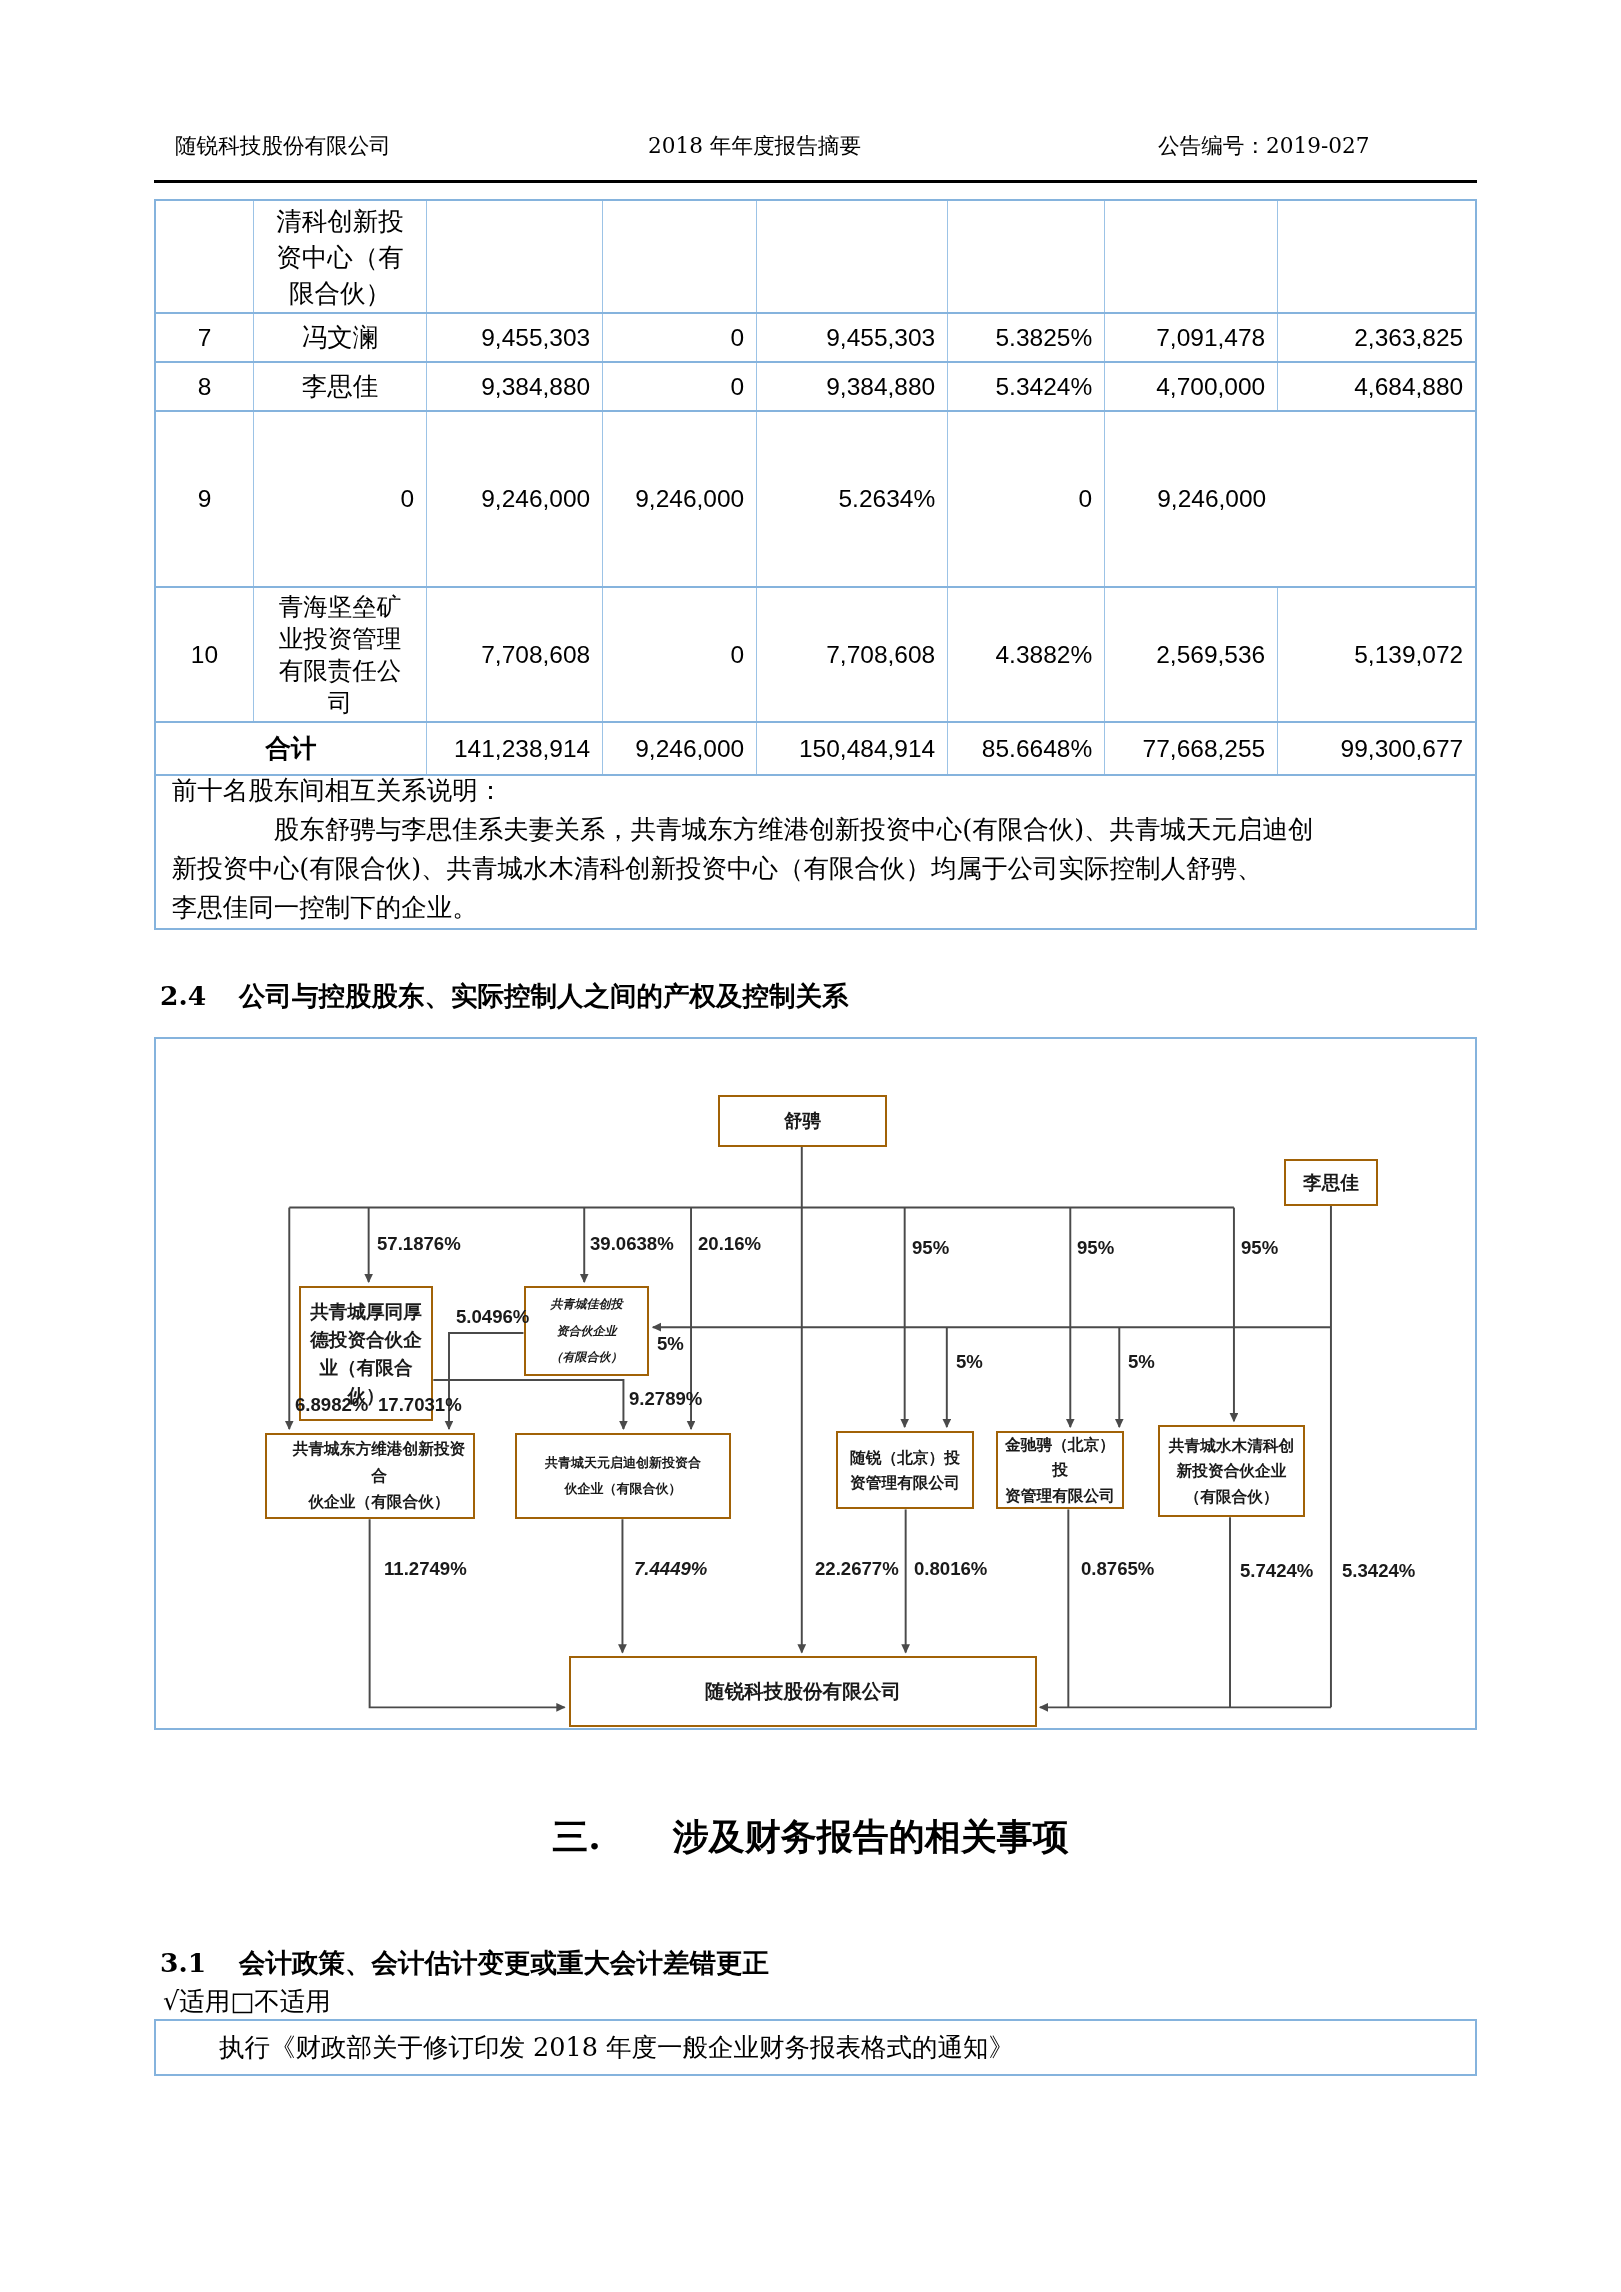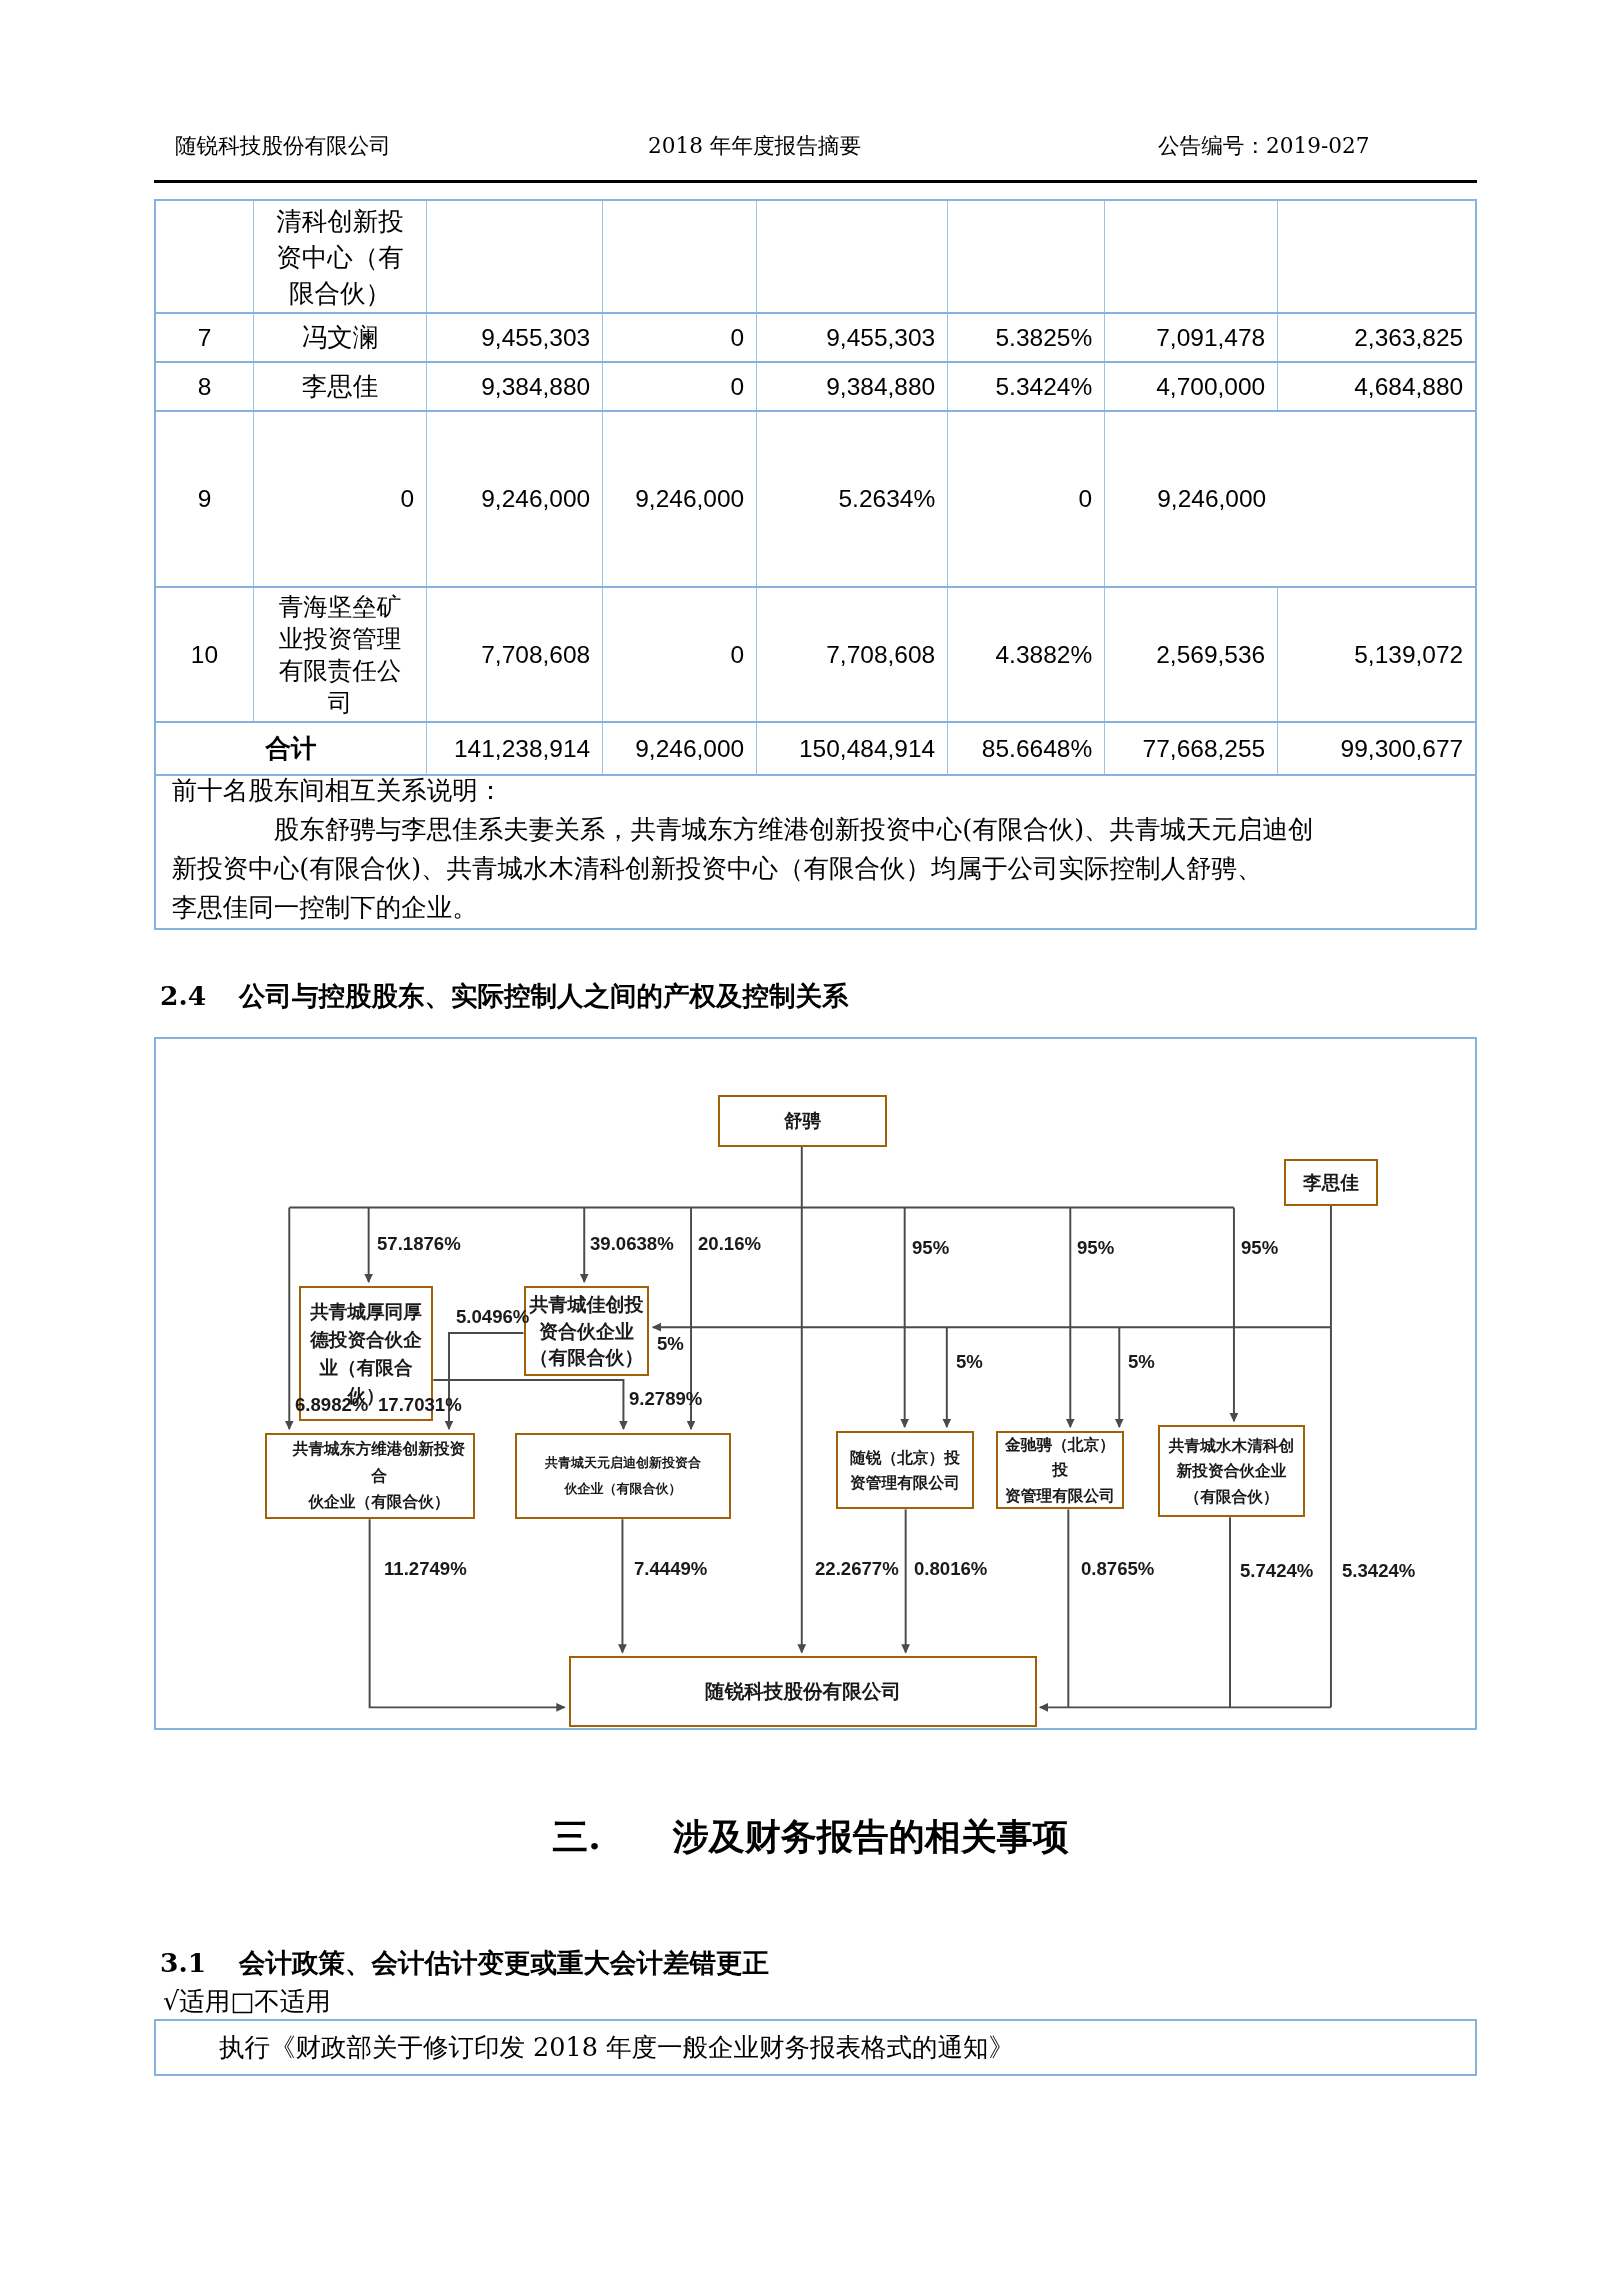--- a/index.html
+++ b/index.html
@@ -154,21 +154,21 @@
         <path d="M1199,682 H902" marker-end="url(#ah)"></path>
       </g>
     </svg>
 
     <div class="obox" style="left:562px;top:56px;width:169px;height:52px;font-size:18.6px;">舒骋</div>
     <div class="obox" style="left:1128px;top:120px;width:94px;height:47px;font-size:18.6px;">李思佳</div>
     <div class="obox" style="left:143px;top:247px;width:134px;height:135px;font-size:18.6px;line-height:28px;">共青城厚同厚
 德投资合伙企
 业（有限合
 伙）</div>
-    <div class="obox" style="left:368px;top:247px;width:125px;height:90px;font-size:19px;line-height:26.5px;">共青城佳创投
+    <div class="obox" style="left:368px;top:247px;width:125px;height:90px;font-size:12px;line-height:26.5px;font-style:italic;">共青城佳创投
 资合伙企业
 （有限合伙）</div>
     <div class="obox" style="left:109px;top:394px;width:210px;height:86px;font-size:15.7px;line-height:26.5px;padding-left:18px;">共青城东方维港创新投资合
 伙企业（有限合伙）</div>
     <div class="obox" style="left:359px;top:394px;width:216px;height:86px;font-size:13px;line-height:26.5px;">共青城天元启迪创新投资合
 伙企业（有限合伙）</div>
     <div class="obox" style="left:680px;top:392px;width:138px;height:78px;font-size:15.7px;line-height:25.5px;">随锐（北京）投
 资管理有限公司</div>
     <div class="obox" style="left:840px;top:392px;width:128px;height:78px;font-size:15.7px;line-height:25.5px;">金驰骋（北京）投
 资管理有限公司</div>
@@ -184,21 +184,21 @@
     <div class="plabel" style="left:921px;top:198px;">95%</div>
     <div class="plabel" style="left:1085px;top:198px;">95%</div>
     <div class="plabel" style="left:501px;top:294px;">5%</div>
     <div class="plabel" style="left:300px;top:267px;">5.0496%</div>
     <div class="plabel" style="left:800px;top:312px;">5%</div>
     <div class="plabel" style="left:972px;top:312px;">5%</div>
     <div class="plabel" style="left:139px;top:355px;">6.8982%</div>
     <div class="plabel" style="left:222px;top:355px;">17.7031%</div>
     <div class="plabel" style="left:473px;top:349px;">9.2789%</div>
     <div class="plabel" style="left:228px;top:519px;">11.2749%</div>
-    <div class="plabel" style="left:478px;top:519px;">7.4449%</div>
+    <div class="plabel" style="left:478px;top:519px;font-style:italic;">7.4449%</div>
     <div class="plabel" style="left:659px;top:519px;">22.2677%</div>
     <div class="plabel" style="left:758px;top:519px;">0.8016%</div>
     <div class="plabel" style="left:925px;top:519px;">0.8765%</div>
     <div class="plabel" style="left:1084px;top:521px;">5.7424%</div>
     <div class="plabel" style="left:1186px;top:521px;">5.3424%</div>
   </div>
 
   <div class="abs bigh">三.　　涉及财务报告的相关事项</div>
 
   <div class="abs h2sec" style="left:160px;top:1945px;">

